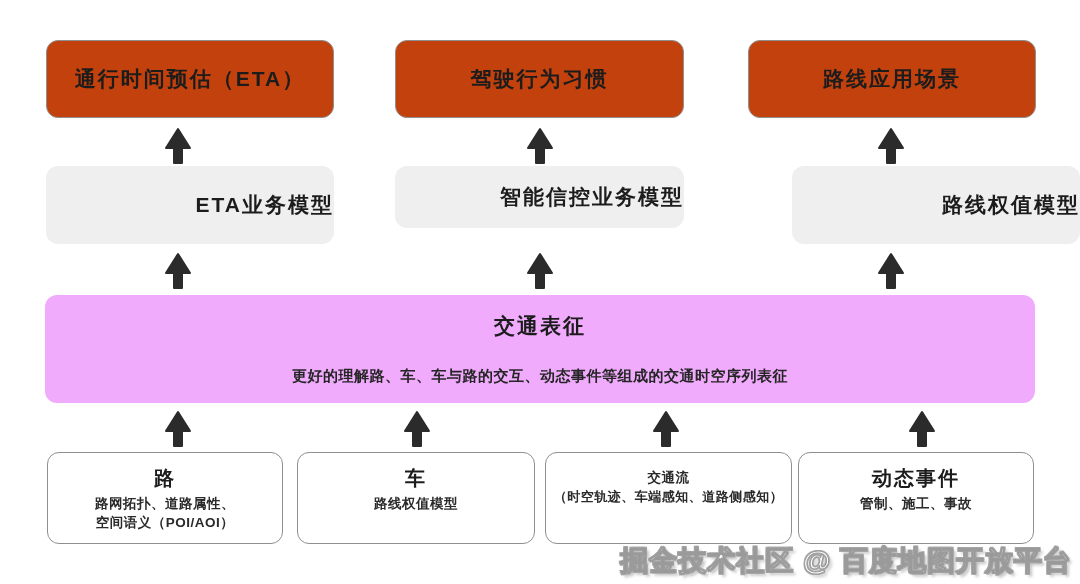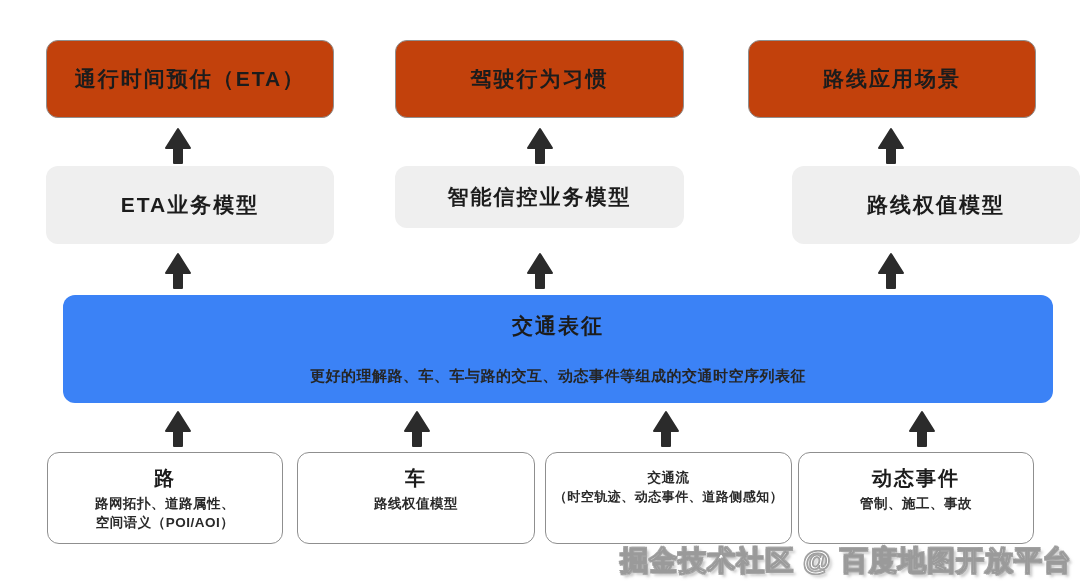--- a/index.html
+++ b/index.html
@@ -9,26 +9,26 @@
     color:#1f1f1f;
   }
   .obox {
     position:absolute; background:#c2410c; border:1.5px solid #8f8f8f;
     border-radius:12px; display:flex; align-items:center; justify-content:center;
     box-sizing:border-box;
   }
   .obox .big-label { font-size:21px; font-weight:bold; letter-spacing:2px; color:#1c1c1c; }
   .gbox {
     position:absolute; background:#efefef; border-radius:12px;
-    display:flex; align-items:center; justify-content:center; box-sizing:border-box;
+    display:flex; align-items:center; justify-content:flex-end; box-sizing:border-box;
   }
   .gbox .big-label { font-size:21px; font-weight:bold; letter-spacing:2px; color:#1c1c1c; }
   .widebox {
-    position:absolute; left:63px; top:295px; width:990px; height:108px;
-    background:#3b82f6; border-radius:12px; display:flex; flex-direction:column;
+    position:absolute; left:45px; top:295px; width:990px; height:108px;
+    background:#f0abfc; border-radius:12px; display:flex; flex-direction:column;
     align-items:center; justify-content:center; box-sizing:border-box;
   }
   .widebox .wtitle { font-size:21px; font-weight:bold; letter-spacing:2px; color:#1c1c1c; }
   .widebox .wsub  { margin-top:27px; font-size:15px; font-weight:bold; letter-spacing:0.5px; color:#252525; }
   .inbox {
     position:absolute; top:452px; height:92px; background:#ffffff;
     border:1.5px solid #8f8f8f; border-radius:12px; box-sizing:border-box;
     display:flex; flex-direction:column; align-items:center; padding-top:12px;
   }
   .inbox .ititle { font-size:20px; font-weight:bold; letter-spacing:2px; color:#1c1c1c; line-height:26px; }
@@ -110,21 +110,21 @@
     <div class="isub">路网拓扑、道路属性、</div>
     <div class="isub" style="margin-top:0;">空间语义（POI/AOI）</div>
   </div>
   <div class="inbox" style="left:297px; width:238px;">
     <div class="ititle">车</div>
     <div class="isub">路线权值模型</div>
     <div class="isub" style="margin-top:0;"></div>
   </div>
   <div class="inbox" style="left:545px; width:247px;">
     <div class="isub">交通流</div>
-    <div class="isub" style="margin-top:0; font-size:13px;">（时空轨迹、动态事件、道路侧感知）</div>
+    <div class="isub" style="margin-top:0; font-size:13px;">（时空轨迹、车端感知、道路侧感知）</div>
   </div>
   <div class="inbox" style="left:798px; width:236px;">
     <div class="ititle">动态事件</div>
     <div class="isub">管制、施工、事故</div>
     <div class="isub" style="margin-top:0;"></div>
   </div>
 
   <div class="watermark">掘金技术社区 @ 百度地图开放平台</div>
 
 </div>

